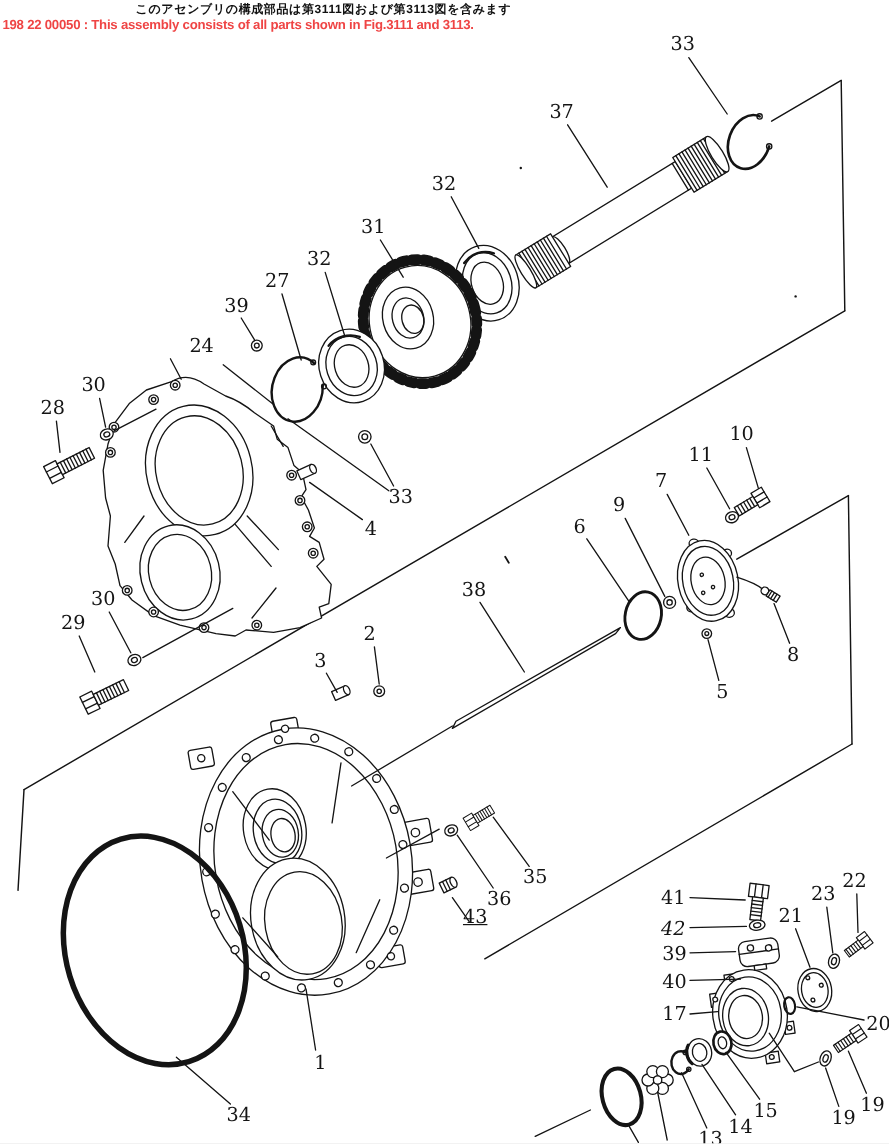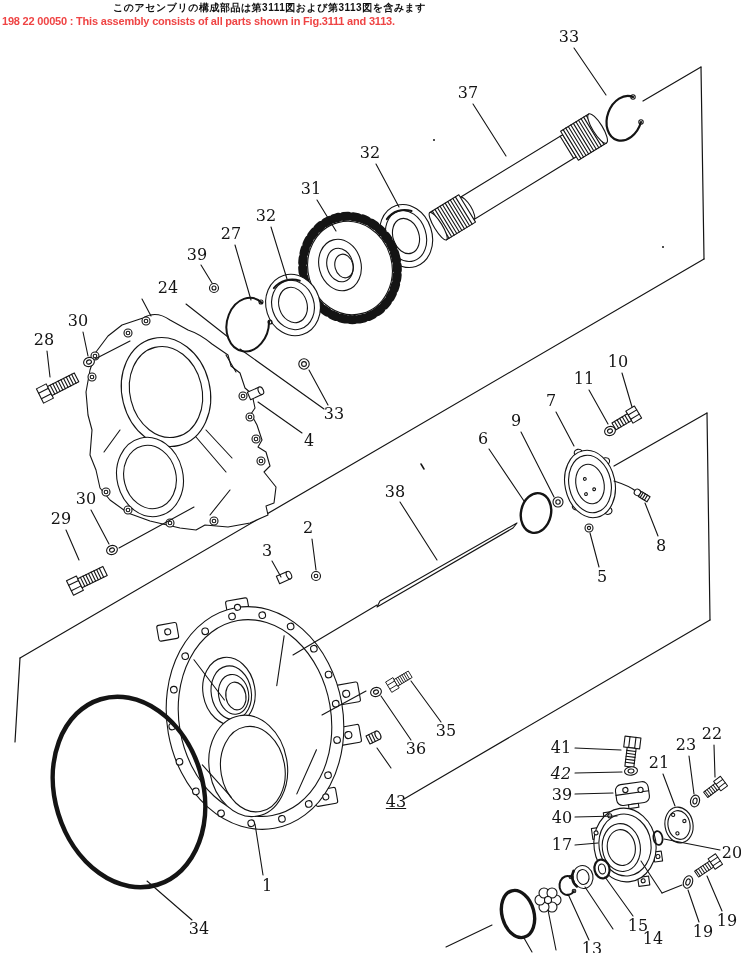--- a/index.html
+++ b/index.html
@@ -431,21 +431,21 @@
       <div class="callout" style="left: 267px; top: 551px;">3</div>
       <div class="callout" style="left: 309px; top: 441px;">4</div>
       <div class="callout" style="left: 602px; top: 577px;">5</div>
       <div class="callout" style="left: 483px; top: 439px;">6</div>
       <div class="callout" style="left: 551px; top: 401px;">7</div>
       <div class="callout" style="left: 661px; top: 546px;">8</div>
       <div class="callout" style="left: 516px; top: 421px;">9</div>
       <div class="callout" style="left: 618px; top: 362px;">10</div>
       <div class="callout" style="left: 584px; top: 379px;">11</div>
       <div class="callout" style="left: 592px; top: 949px;">13</div>
-      <div class="callout" style="left: 617px; top: 939px; margin-left: 36px;">14</div>
+      <div class="callout" style="left: 617px; top: 939px;">14</div>
       <div class="callout" style="left: 638px; top: 926px;">15</div>
       <div class="callout" style="left: 562px; top: 845px;">17</div>
       <div class="callout" style="left: 727px; top: 921px;">19</div>
       <div class="callout" style="left: 703px; top: 932px;">19</div>
       <div class="callout" style="left: 732px; top: 853px;">20</div>
       <div class="callout" style="left: 659px; top: 763px;">21</div>
       <div class="callout" style="left: 712px; top: 734px;">22</div>
       <div class="callout" style="left: 686px; top: 745px;">23</div>
       <div class="callout" style="left: 136px; top: 288px; margin-left: 32px;">24</div>
       <div class="callout" style="left: 334px; top: 414px;">33</div>
@@ -461,15 +461,15 @@
       <div class="callout" style="left: 569px; top: 37px;">33</div>
       <div class="callout" style="left: 199px; top: 929px;">34</div>
       <div class="callout" style="left: 446px; top: 731px;">35</div>
       <div class="callout" style="left: 416px; top: 749px;">36</div>
       <div class="callout" style="left: 468px; top: 93px; text-align: center;">37</div>
       <div class="callout" style="left: 395px; top: 492px;">38</div>
       <div class="callout" style="left: 562px; top: 795px;">39</div>
       <div class="callout" style="left: 562px; top: 818px;">40</div>
       <div class="callout" style="left: 561px; top: 748px;">41</div>
       <div class="callout" style="left: 561px; top: 774px; font-style: italic;">42</div>
-      <div class="callout" style="left: 396px; top: 802px; text-decoration: underline;">43</div>
+      <div class="callout" style="left: 396px; top: 764px; text-decoration: underline;">43</div>
     </div>
 </div>
 
 </body></html>

